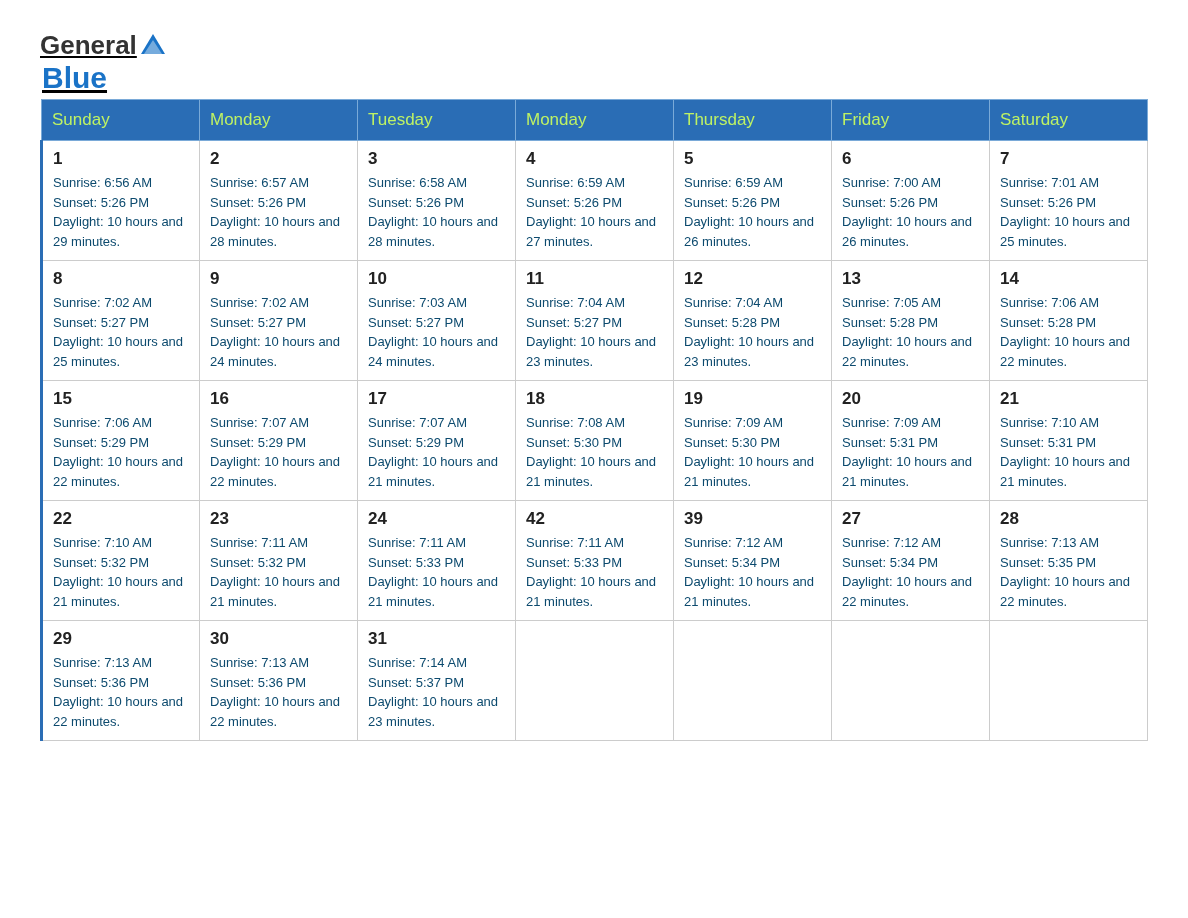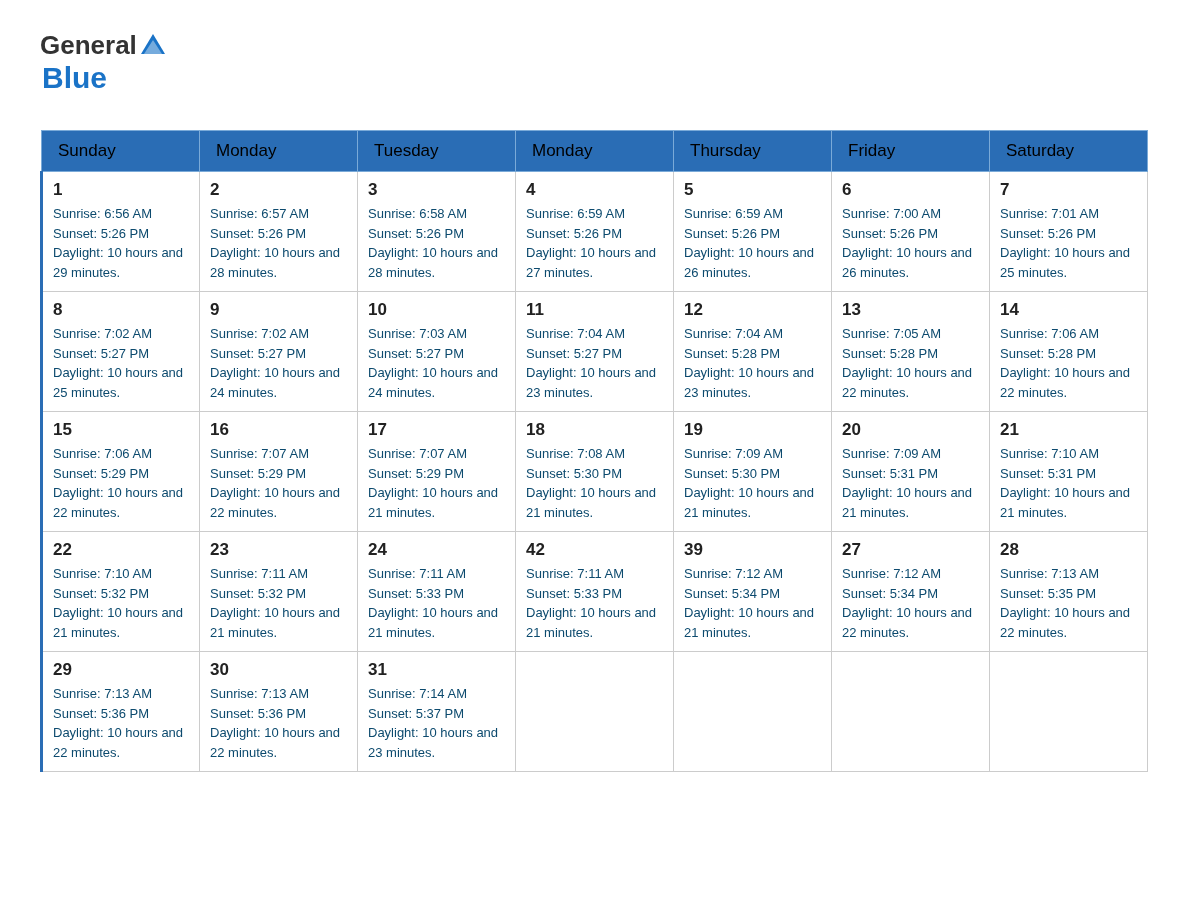--- a/index.html
+++ b/index.html
@@ -7,21 +7,22 @@
       font-family: Arial, Helvetica, sans-serif;
       background: #fff;
       padding: 30px 40px;
       width: 1188px;
       min-height: 918px;
     }
     .header {
       display: flex;
       justify-content: space-between;
       align-items: flex-start;
-      margin-bottom: 35px;
+      margin-bottom: 4px;
+      text-decoration: underline;
     }
     .logo-text-general {
       font-size: 26px;
       font-weight: bold;
       color: #333;
     }
     .logo-icon {
       width: 28px;
       height: 28px;
       margin-left: 2px;
@@ -55,24 +56,24 @@
       color: #555;
       margin-top: 4px;
     }
     .calendar {
       width: 100%;
       border-collapse: collapse;
       border: 1px solid #aaa;
     }
     .calendar th {
       background-color: #2a6db5;
-      color: #000000;
+      color: #bef264;
       font-size: 17px;
       font-weight: normal;
-      padding: 10px 16px;
+      padding: 10px 10px;
       text-align: left;
       border: 1px solid #7aaad8;
     }
     .calendar td {
       vertical-align: top;
       border: 1px solid #ccc;
       padding: 8px 10px;
       width: 14.28%;
       min-height: 110px;
       height: 120px;

